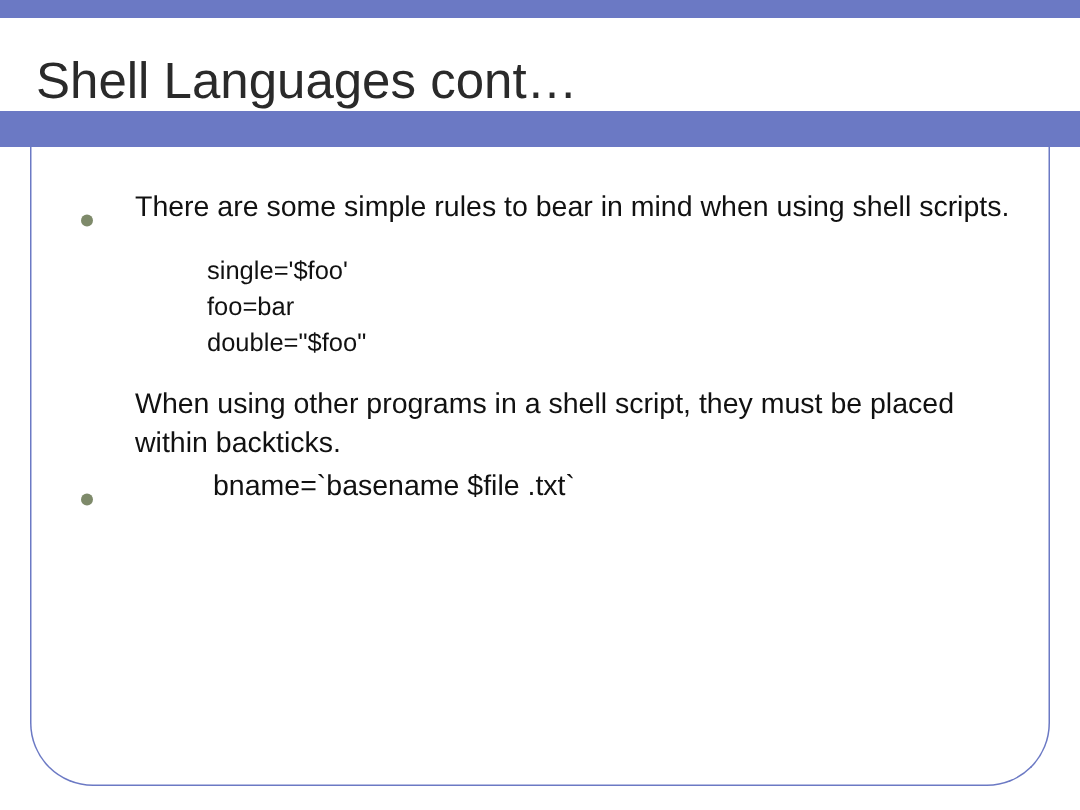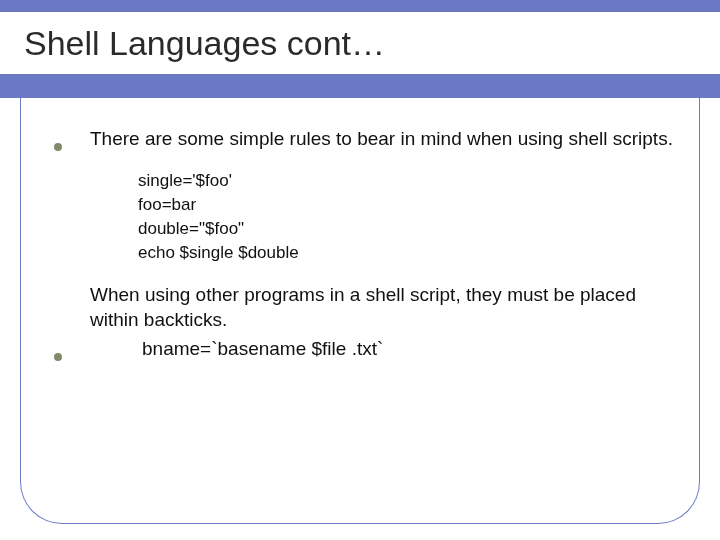--- a/index.html
+++ b/index.html
@@ -1,17 +1,17 @@
 <!DOCTYPE html>
 <html><head>
 <meta charset="utf-8">
 <style>
   html,body{margin:0;padding:0;width:720px;height:540px;background:#fff;font-family:Arial,Helvetica,sans-serif;overflow:hidden}
   .header{background:#6b79c4;height:98px;width:100%;position:relative}
-  .title-band{background:#fff;position:absolute;top:12px;left:0;right:0;height:62px;display:flex;align-items:center;padding-left:24px;box-sizing:border-box}
+  .title-band{background:#fff;position:absolute;top:12px;left:0;right:0;height:62px;display:flex;align-items:flex-end;padding-left:24px;box-sizing:border-box}
   .title-band span{font-size:34px;color:#2a2a2a;font-weight:400}
   .content-wrap{position:relative;width:100%;height:442px}
   .frame{position:absolute;left:20px;right:20px;top:0;bottom:16px;border:1.5px solid #6b79c4;border-top:none;border-radius:0 0 42px 42px}
   .body{position:absolute;left:54px;right:40px;top:28px;color:#111;font-size:19px;line-height:1.32}
   .row{display:flex;align-items:flex-end;margin-bottom:4px}
   .dot{flex:0 0 auto;width:8px;height:8px;border-radius:50%;background:#7e8a6a;margin-top:8px;margin-right:28px}
   .txt{flex:1 1 auto}
   .code-block{margin:18px 0 16px 84px;font-size:17px;line-height:1.42}
   .code-line{white-space:pre}
   .inline-code{margin-left:52px;margin-top:4px}
@@ -31,21 +31,20 @@
 
     <div class="row">
       <div class="dot"></div>
       <div class="txt">There are some simple rules to bear in mind when using shell scripts.</div>
     </div>
 
     <div class="code-block">
       <div class="code-line">single='$foo'</div>
       <div class="code-line">foo=bar</div>
       <div class="code-line">double="$foo"</div>
-      <div class="code-line">echo $single $double</div>
     </div>
 
 
     <div class="row">
       <div class="dot"></div>
       <div class="txt">
         <span>When using other programs in a shell script, they must be placed within backticks.</span>
         <div class="inline-code">bname=`basename $file .txt`</div>
       </div>
     </div>

